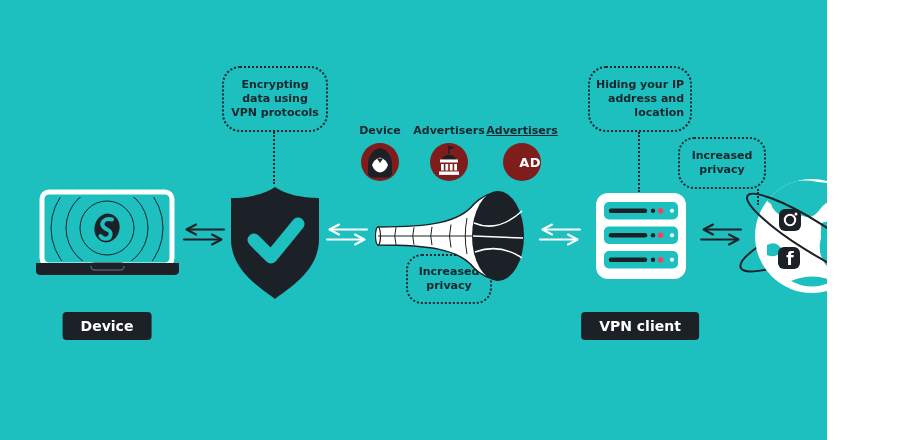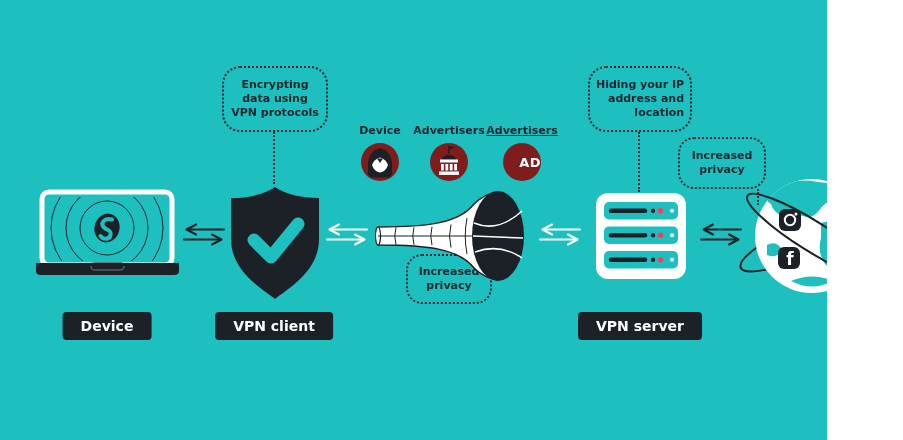--- a/index.html
+++ b/index.html
@@ -244,20 +244,17 @@
       <g>
         <rect x="45" y="79" width="22" height="22" rx="6" fill="#1B2126"></rect>
         <text x="57" y="97" text-anchor="middle" font-family="DejaVu Sans, sans-serif" font-size="17" font-weight="bold" fill="#FFFFFF">f</text>
       </g>
     </svg>
   </div>
 
   <div class="pill" style="left:107px;">
     <span>Device</span>
   </div>
-  <div class="pill" style="left:274px;">
+  <div class="pill" style="left:640px;">
     <span>VPN client</span>
   </div>
-  <div class="pill" style="left:640px;">
-    <span>VPN server</span>
-  </div>
 
 </div>
 
 </body></html>

